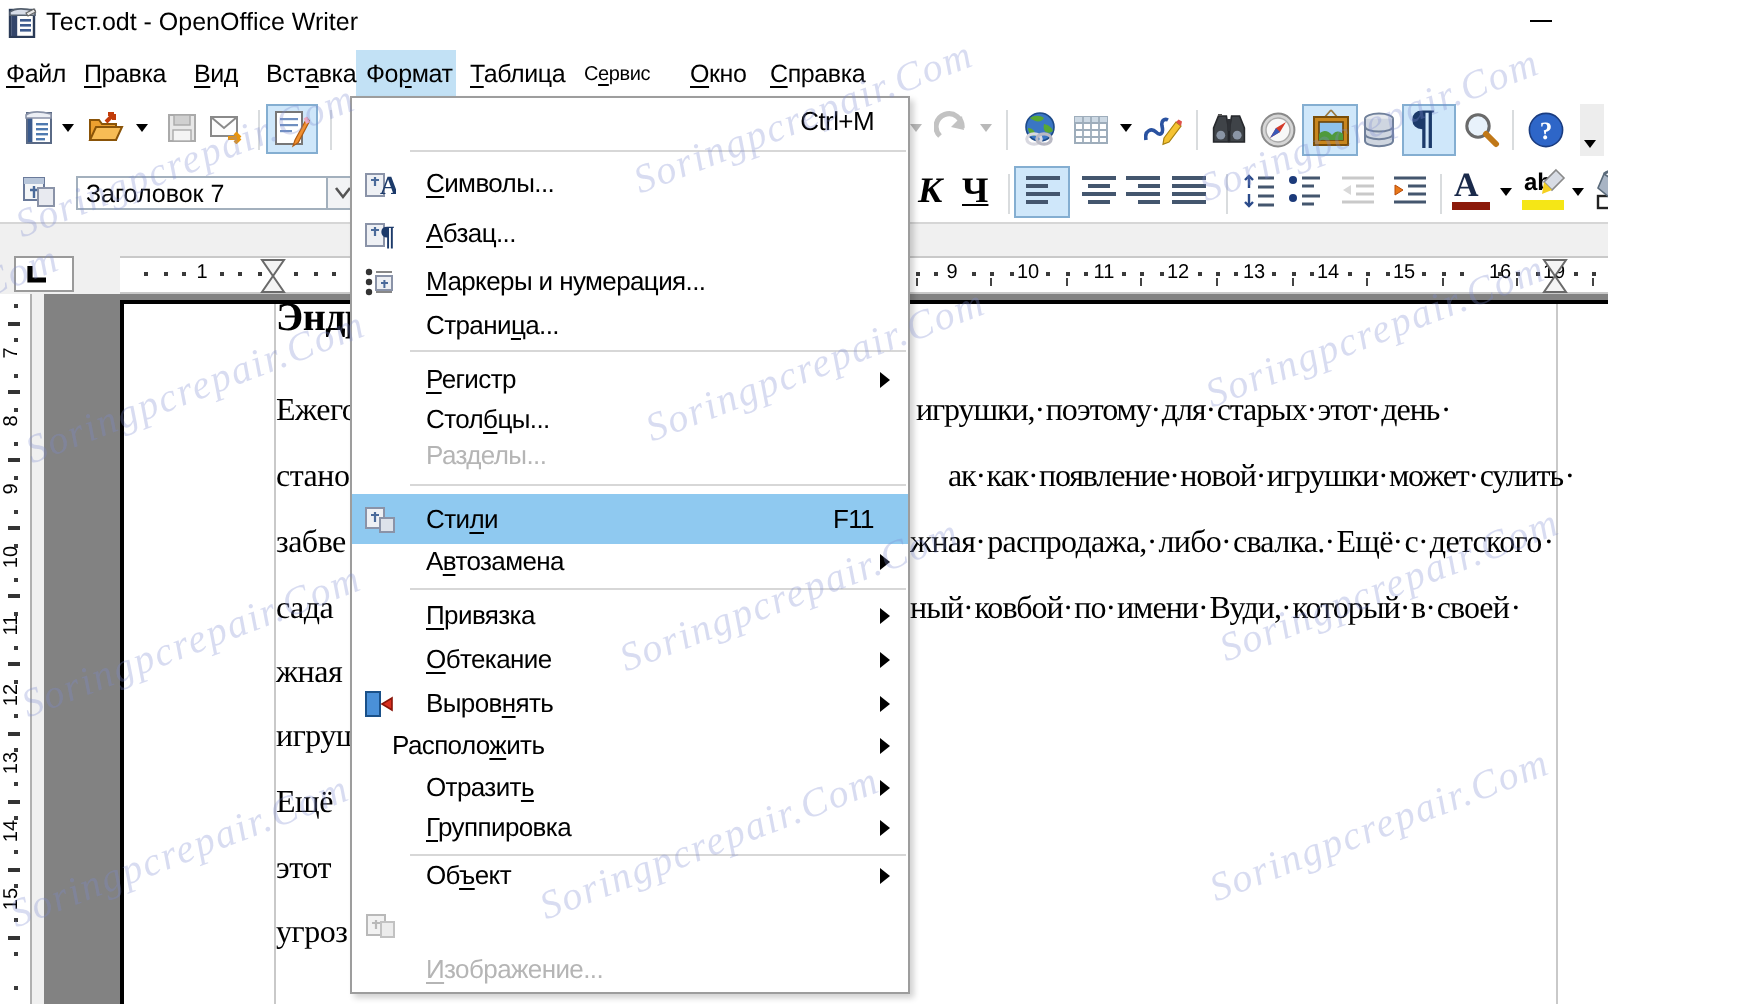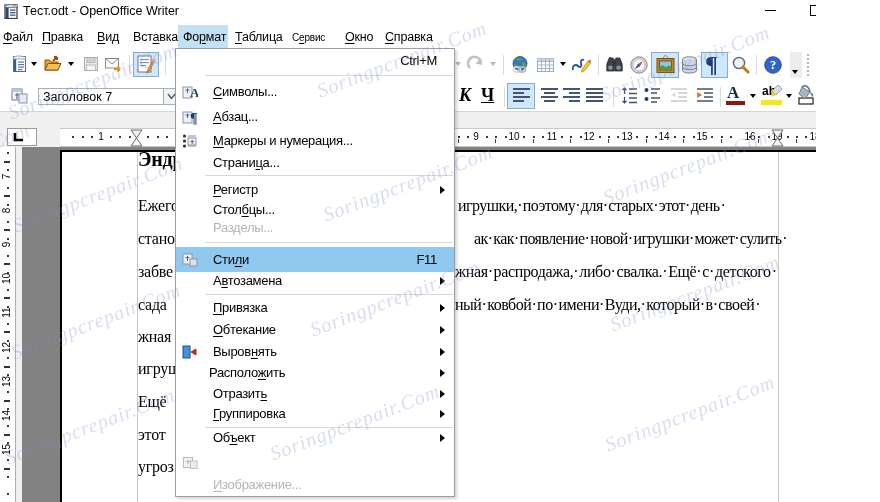--- a/index.html
+++ b/index.html
@@ -1,16 +1,16 @@
 <!DOCTYPE html>
 <html><head><meta charset="utf-8">
 <style>
 html,body{margin:0;padding:0;}
 #w{position:relative;width:804px;height:502px;background:#fff;overflow:hidden;
-   font-family:"Liberation Sans",sans-serif;padding-left:12px;}
+   font-family:"Liberation Sans",sans-serif;}
 #w div,#w svg{position:absolute;box-sizing:border-box;}
 #w u,#w b,#w i{position:static;}
 .t13{font-size:13px;line-height:15px;white-space:pre;color:#000;}
 .mi u{text-decoration:underline;text-underline-offset:2px;}
 .sep1{width:1px;background:#d9dcde;top:55px;height:20px;}
 .sep2{width:1px;background:#d9dcde;top:87px;height:20px;}
 .da{width:0;height:0;border-left:3.5px solid transparent;border-right:3.5px solid transparent;border-top:4px solid #000;}
 .doc{font-family:"Liberation Serif",serif;font-size:16px;line-height:20px;white-space:pre;color:#000;letter-spacing:-0.25px;}
 .wm{font-family:"Liberation Serif",serif;font-style:italic;font-weight:normal;font-size:20px;
     letter-spacing:1px;color:rgba(126,138,208,0.30);white-space:pre;transform:rotate(-21deg);z-index:60;}
@@ -469,21 +469,21 @@
 <div class="mit mi" style="left:213px;top:296px;z-index:42;"><u>П</u>ривязка</div>
 <div class="arr" style="left:440px;top:304px;z-index:42;"></div>
 <div class="mit mi" style="left:213px;top:318px;z-index:42;"><u>О</u>бтекание</div>
 <div class="arr" style="left:440px;top:326px;z-index:42;"></div>
 <div class="mit mi" style="left:213px;top:340px;z-index:42;">Выров<u>н</u>ять</div>
 <div class="arr" style="left:440px;top:348px;z-index:42;"></div>
 <div style="left:182px;top:344px;z-index:42;"><svg width="16" height="16" viewBox="0 0 16 16" style="position:static">
 <rect x="1" y="2" width="7" height="12" fill="#4a90d8" stroke="#1a5088" stroke-width="1"></rect>
 <path d="M14 5 L9 8 L14 11 Z" fill="#d83020" stroke="#8a1408" stroke-width="0.8"></path>
       </svg></div>
-<div class="mit mi" style="left:209px;top:361px;z-index:42;text-align:right;">Располо<u>ж</u>ить</div>
+<div class="mit mi" style="left:196px;top:361px;z-index:42;text-align:right;">Располо<u>ж</u>ить</div>
 <div class="arr" style="left:440px;top:369px;z-index:42;"></div>
 <div class="mit mi" style="left:213px;top:382px;z-index:42;">Отразит<u>ь</u></div>
 <div class="arr" style="left:440px;top:390px;z-index:42;"></div>
 <div class="mit mi" style="left:213px;top:402px;z-index:42;"><u>Г</u>руппировка</div>
 <div class="arr" style="left:440px;top:410px;z-index:42;"></div>
 <div class="msep" style="top:427px;z-index:42;"></div>
 <div class="mit mi" style="left:213px;top:426px;z-index:42;">Об<u>ъ</u>ект</div>
 <div class="arr" style="left:440px;top:434px;z-index:42;"></div>
 <div style="left:182px;top:455px;z-index:42;"><svg width="16" height="16" viewBox="0 0 16 16" style="position:static">
 <rect x="1.5" y="2.5" width="9" height="10" fill="#f2f2f2" stroke="#b9b9b9" stroke-width="1"></rect>

